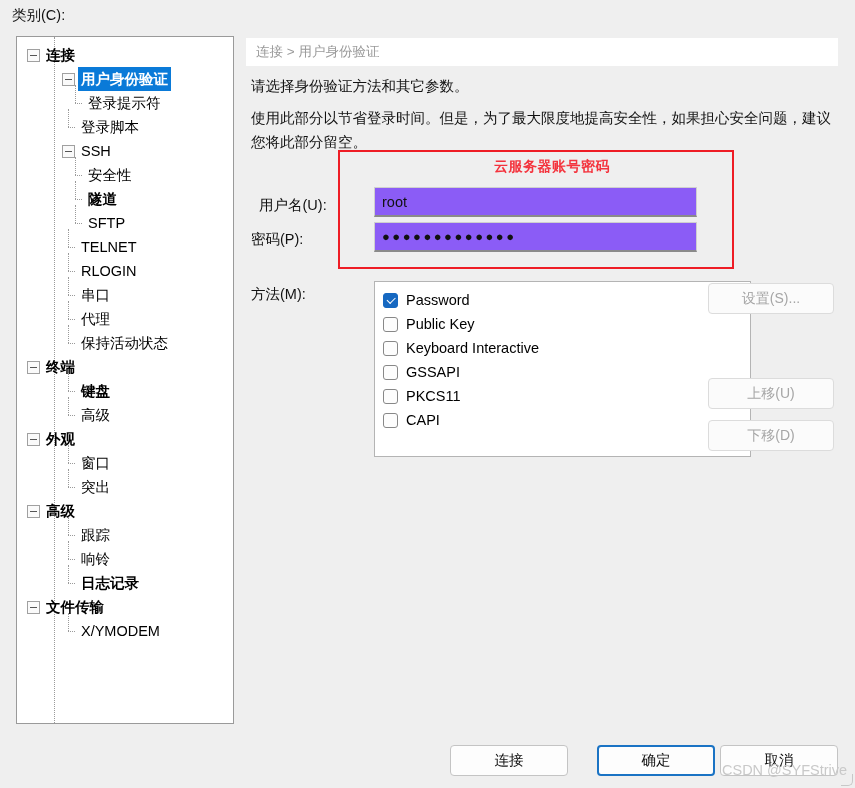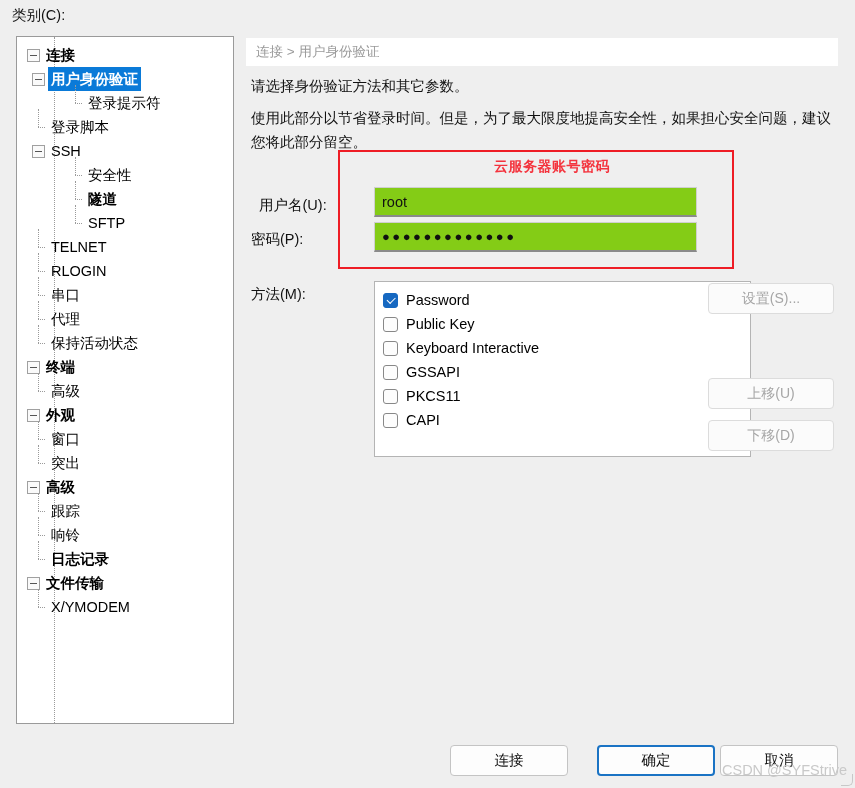--- a/index.html
+++ b/index.html
@@ -42,21 +42,21 @@
   .tree-row .lbl { padding: 0 3px; }
   .tree-row.bold .lbl { font-weight: bold; }
   .tree-row.selected .lbl {
     background: #0a7ad8;
     color: #fff;
     font-weight: bold;
   }
 
   
   .d0 { padding-left: 10px; }
-  .d1 { padding-left: 15px; }
+  .d1 { padding-left: 45px; }
   .d2 { padding-left: 52px; }
 
   
   .exp {
     width: 13px; height: 13px;
     border: 1px solid #a0a0a0;
     background: #fafafa;
     position: relative;
     flex: 0 0 13px;
     margin-right: 3px;
@@ -129,21 +129,21 @@
 
   
   .fl { position: absolute; left: 251px; font-size: 14.5px; color: #111; }
   .fl.user { top: 196px; margin-left: 8px; }
   .fl.pass { top: 230px; }
   .fl.meth { top: 285px; }
 
   .txt {
     position: absolute; left: 374px;
     width: 323px; height: 30px;
-    background: #84cc16;
+    background: #8b5cf6;
     border: 1px solid #cfcfcf;
     border-bottom: 2px solid #8a8a8a;
     padding: 0 7px;
     font-family: "Liberation Sans", "DejaVu Sans", sans-serif;
     font-size: 14.5px;
     color: #111;
     outline: none;
   }
   .txt.user { top: 187px; }
   .txt.pass { top: 222px; letter-spacing: 2.5px; font-size: 13px; }
@@ -286,20 +286,24 @@
         <span class="lbl">代理</span>
       </div>
       <div class="tree-row d1">
         <span class="elbow"></span>
         <span class="lbl">保持活动状态</span>
       </div>
       <div class="tree-row d0 bold">
         <span class="exp"></span>
         <span class="lbl">终端</span>
       </div>
+      <div class="tree-row d1 bold">
+        <span class="elbow"></span>
+        <span class="lbl">键盘</span>
+      </div>
       <div class="tree-row d1">
         <span class="elbow"></span>
         <span class="lbl">高级</span>
       </div>
       <div class="tree-row d0 bold">
         <span class="exp"></span>
         <span class="lbl">外观</span>
       </div>
       <div class="tree-row d1">
         <span class="elbow"></span>

